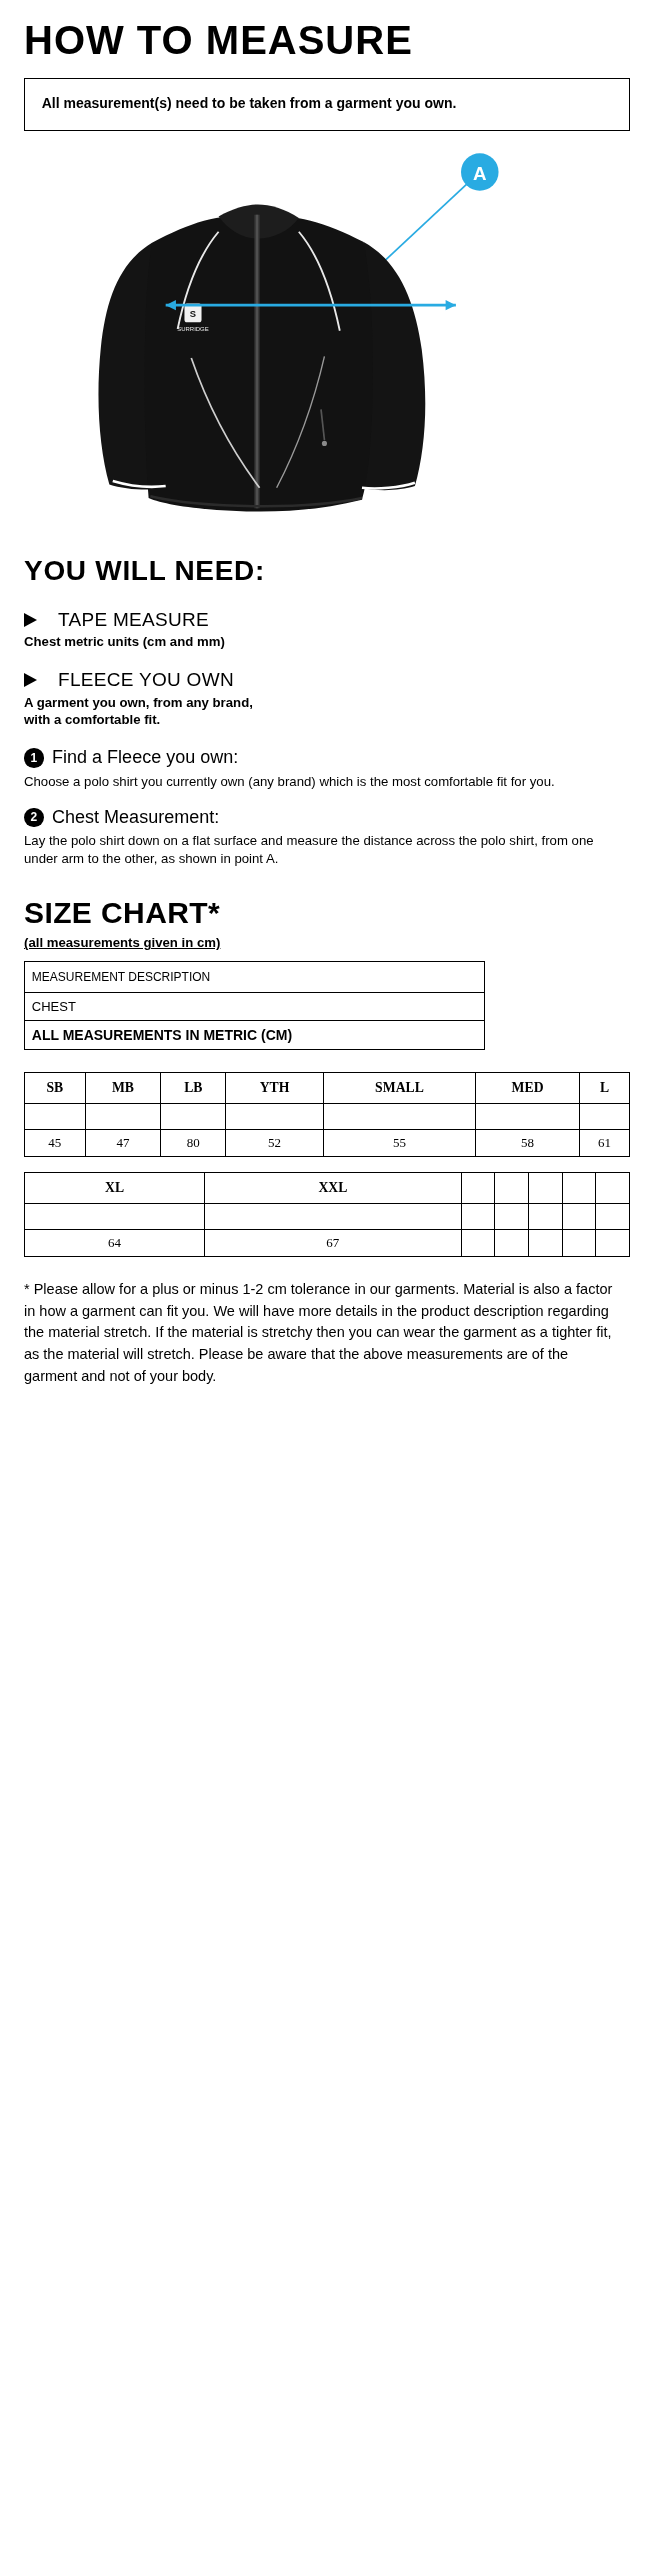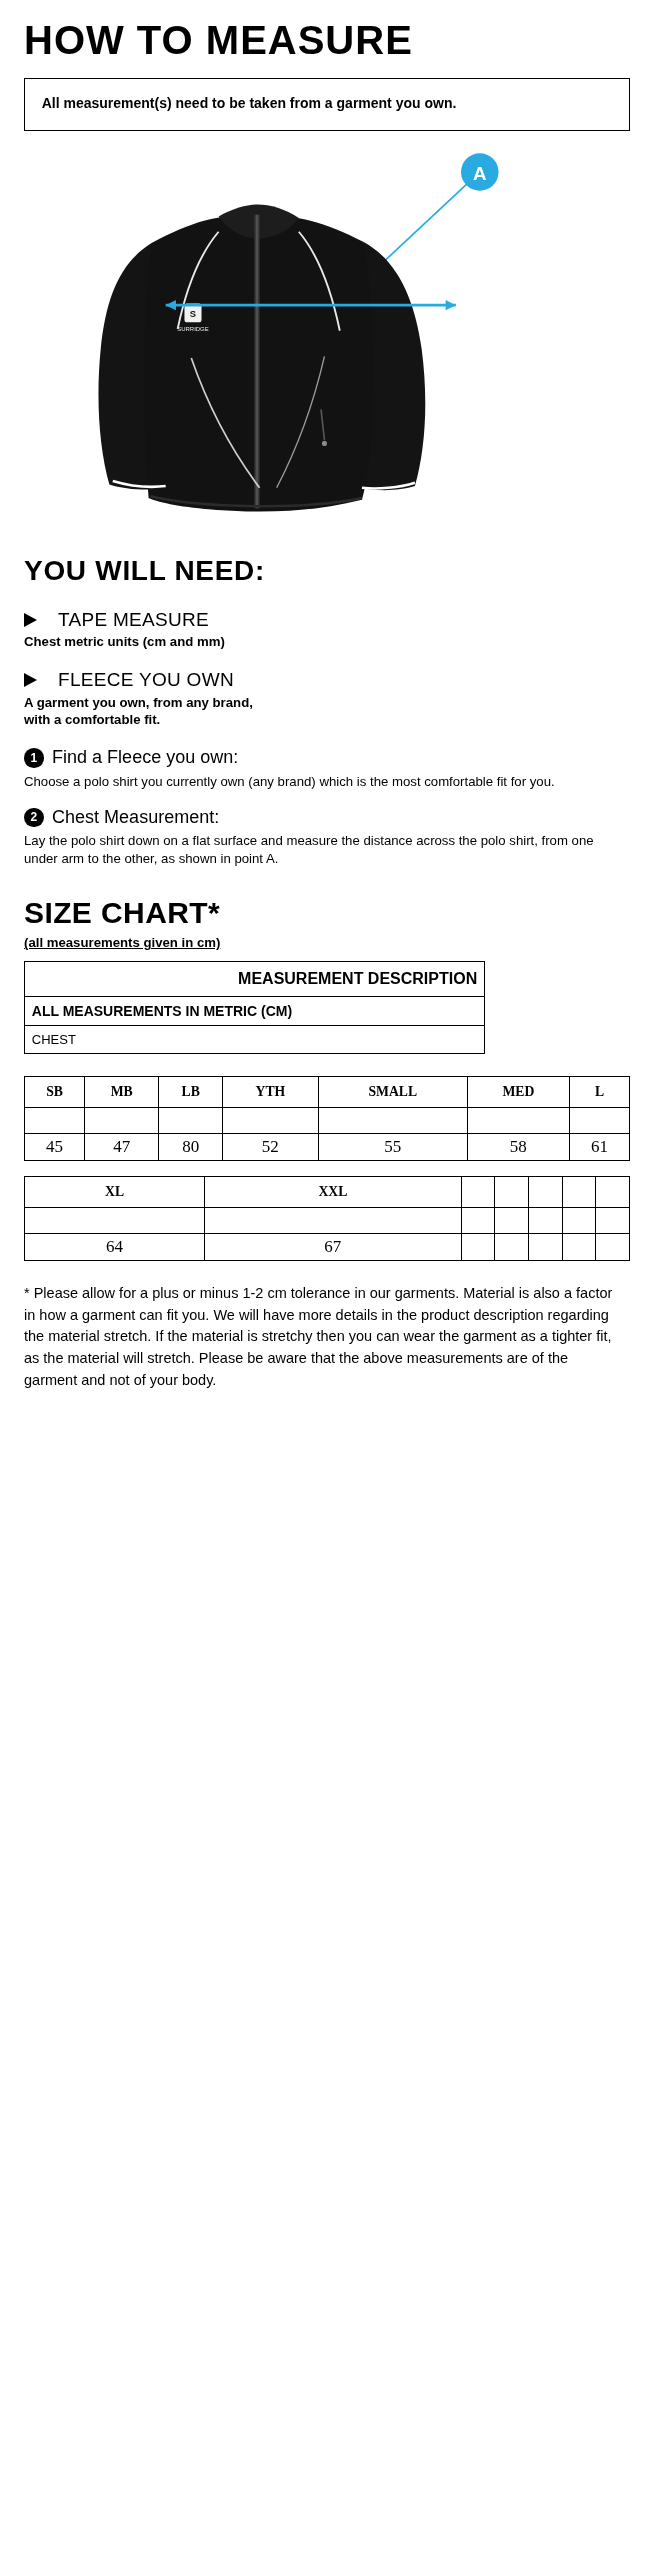--- a/index.html
+++ b/index.html
@@ -124,40 +124,39 @@
     border-collapse: collapse;
     width: 461px;
     margin-bottom: 22px;
   }
   table.desc-table td {
     border: 1.7px solid #000;
     padding: 6px 6.8px;
     font-size: 13px;
   }
   table.desc-table td.hdr {
-    font-size: 16px;
-    font-weight: bold;
+    font-size: 12px;
+    font-weight: normal;
     padding: 7.7px 6.8px;
-    text-align: right;
   }
   table.desc-table td.metric {
     font-size: 14px;
     font-weight: bold;
   }
 
   table.size-table {
     border-collapse: collapse;
     width: 100%;
     margin-bottom: 0;
     font-family: Liberation Serif, serif;
   }
   table.size-table td, table.size-table th {
     border: 1.3px solid #000;
     text-align: center;
-    font-size: 17px;
+    font-size: 13px;
     height: 26.5px;
     padding: 0 1.7px;
   }
   table.size-table th {
     font-weight: bold;
     font-size: 13.7px;
     height: 31px;
   }
   .size-table-wrap { margin-bottom: 15.4px; }
   table.size-table.second { width: 100%; border-radius: 14px; }
@@ -274,24 +273,24 @@
 
   <h2 class="chart-title">SIZE CHART*</h2>
   <p class="chart-note">(all measurements given in cm)</p>
 
   <table class="desc-table">
     <tbody>
         <tr>
       <td class="hdr">MEASUREMENT DESCRIPTION</td>
     </tr>
     <tr>
-      <td class="metric">ALL MEASUREMENTS IN METRIC (CM)</td>
+      <td>CHEST</td>
     </tr>
     <tr>
-      <td>CHEST</td>
+      <td class="metric">ALL MEASUREMENTS IN METRIC (CM)</td>
     </tr>
   </tbody>
     </table>
 
   <div class="size-table-wrap">
     <table class="size-table">
       <tbody>
           <tr>
         <th>SB</th>
         <th>MB</th>

